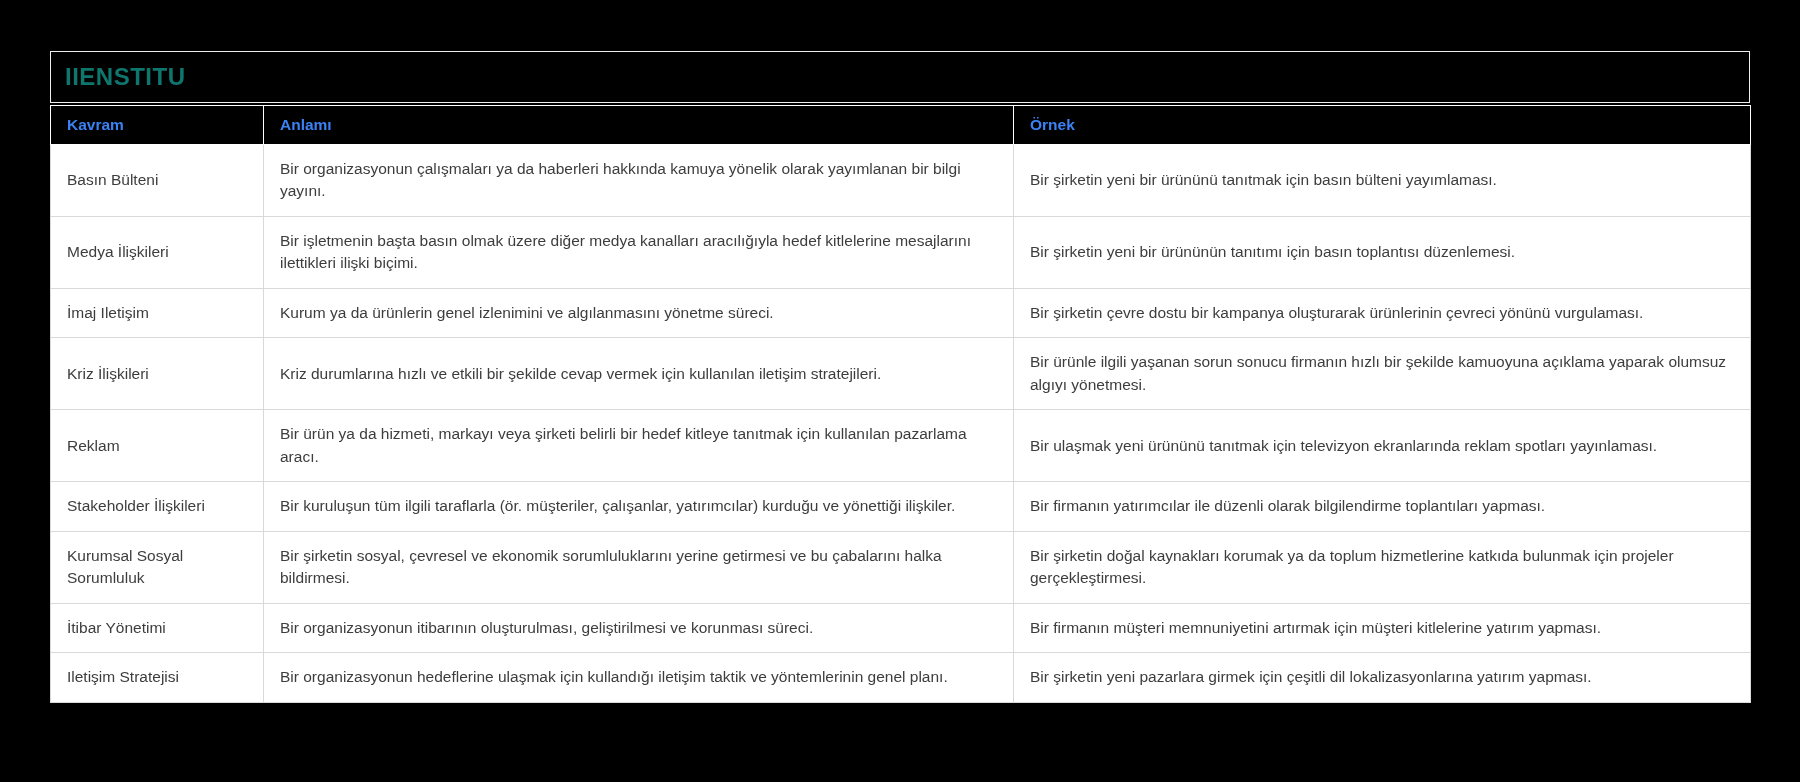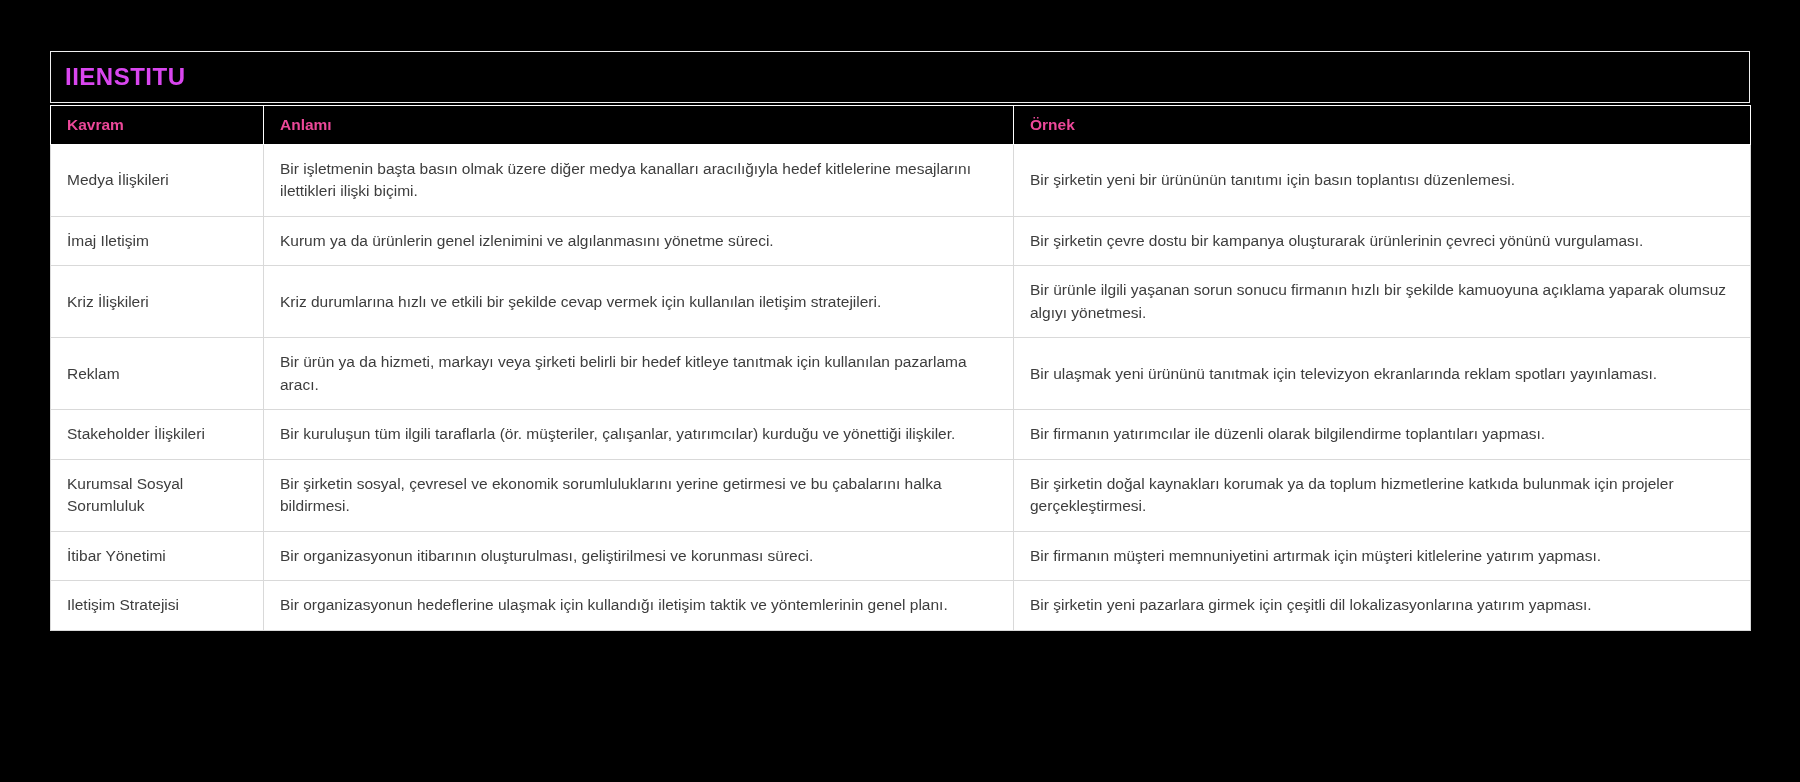--- a/index.html
+++ b/index.html
@@ -16,21 +16,21 @@
   }
   .frame {
     position: absolute;
     left: 50px;
     top: 51px;
     width: 1700px;
   }
   .title-bar {
     box-sizing: border-box;
     background: #000000;
-    color: #d946ef;
+    color: #0f766e;
     border: 1px solid #efefef;
     height: 52px;
     padding: 0 14px;
     display: flex;
     align-items: center;
     font-size: 24px;
     font-weight: bold;
     letter-spacing: 0.5px;
     margin-bottom: 2px;
   }
@@ -39,21 +39,21 @@
     table-layout: fixed;
     width: 1700px;
     background: #ffffff;
   }
   table.def-table col.c-kavram { width: 213px; }
   table.def-table col.c-anlami { width: 750px; }
   table.def-table col.c-ornek  { width: 737px; }
 
   table.def-table th {
     background: #000000;
-    color: #ec4899;
+    color: #3b82f6;
     border: 1px solid #ffffff;
     font-size: 15.5px;
     font-weight: bold;
     text-align: left;
     padding: 10px 16px;
   }
   table.def-table td {
     border: 1px solid #d9d9d9;
     color: #3d3d3d;
     font-size: 15.5px;
@@ -81,20 +81,25 @@
       <col class="c-ornek">
     </colgroup>
     <thead>
       <tr>
         <th>Kavram</th>
         <th>Anlamı</th>
         <th>Örnek</th>
       </tr>
     </thead>
     <tbody>
+      <tr>
+        <td class="kavram-cell">Basın Bülteni</td>
+        <td>Bir organizasyonun çalışmaları ya da haberleri hakkında kamuya yönelik olarak yayımlanan bir bilgi yayını.</td>
+        <td>Bir şirketin yeni bir ürününü tanıtmak için basın bülteni yayımlaması.</td>
+      </tr>
       <tr>
         <td class="kavram-cell">Medya İlişkileri</td>
         <td>Bir işletmenin başta basın olmak üzere diğer medya kanalları aracılığıyla hedef kitlelerine mesajlarını ilettikleri ilişki biçimi.</td>
         <td>Bir şirketin yeni bir ürününün tanıtımı için basın toplantısı düzenlemesi.</td>
       </tr>
       <tr>
         <td class="kavram-cell">İmaj Iletişim</td>
         <td>Kurum ya da ürünlerin genel izlenimini ve algılanmasını yönetme süreci.</td>
         <td>Bir şirketin çevre dostu bir kampanya oluşturarak ürünlerinin çevreci yönünü vurgulaması.</td>
       </tr>

